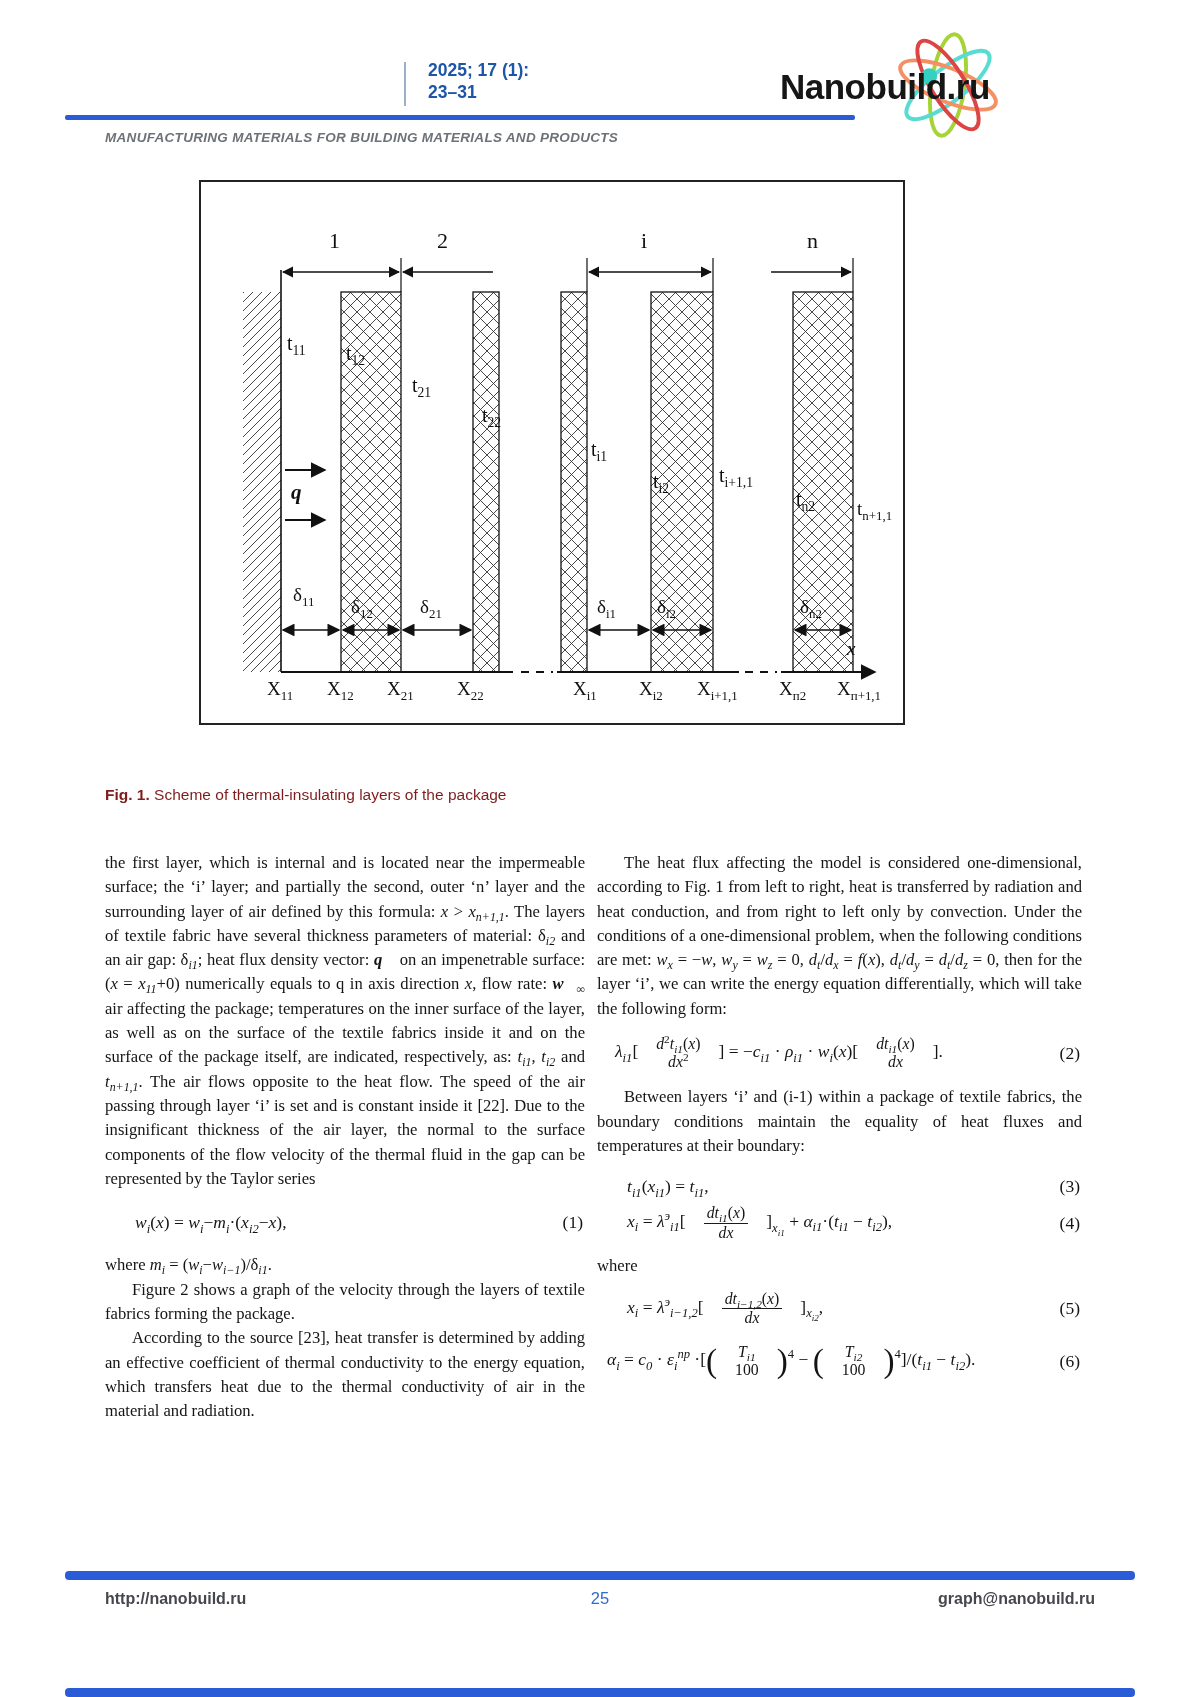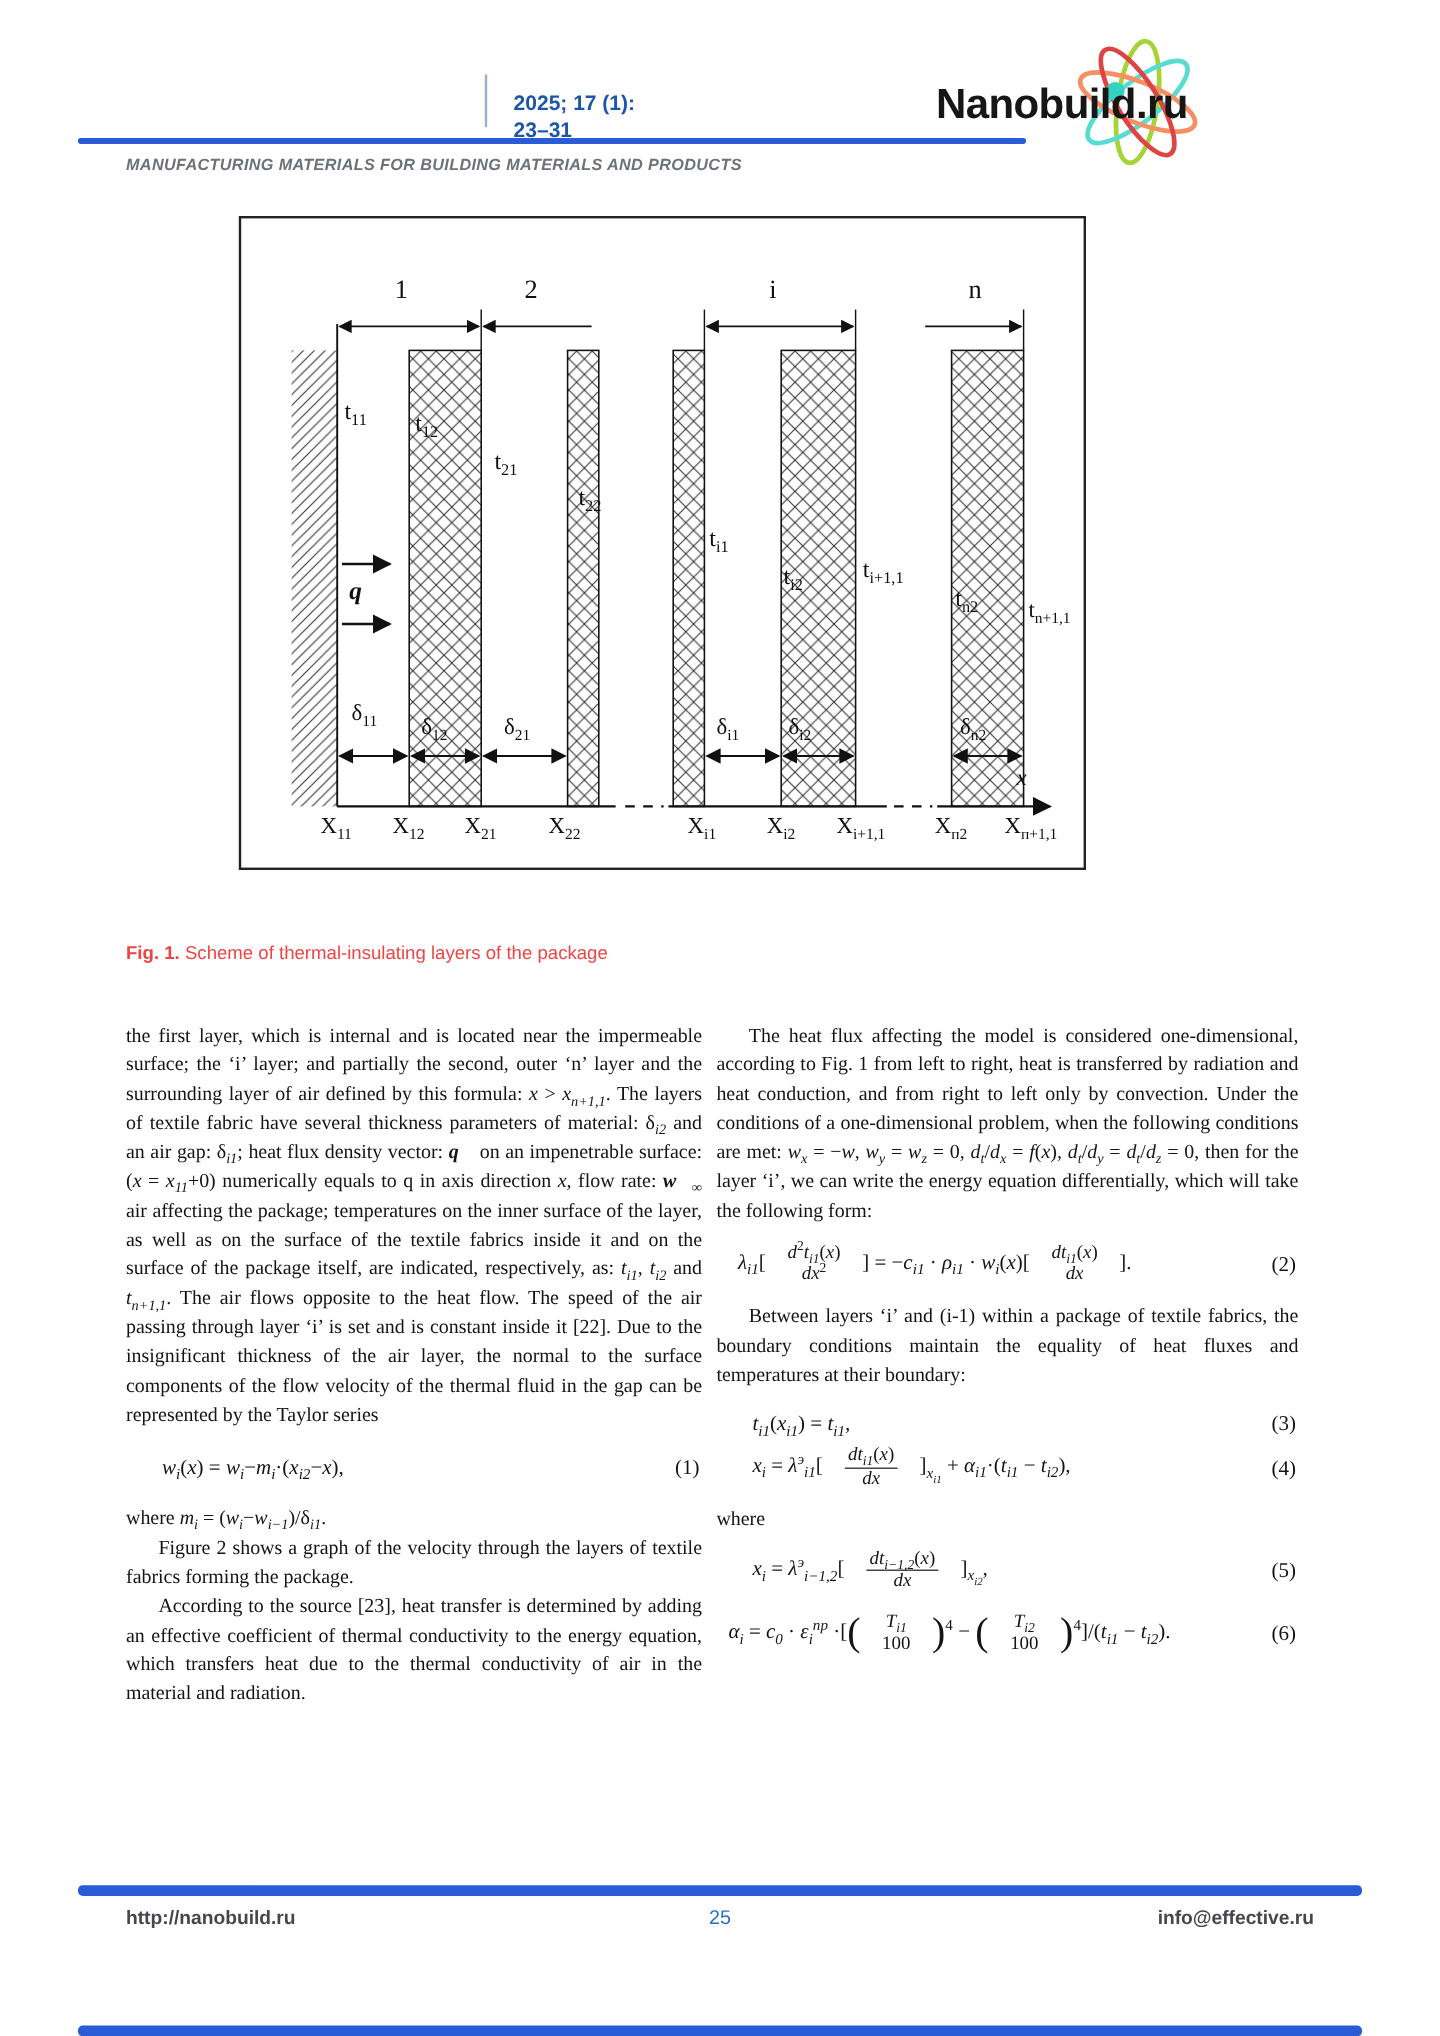--- a/index.html
+++ b/index.html
@@ -1,35 +1,35 @@
 <!DOCTYPE html>
 <html><head>
 <meta charset="utf-8">
 <style>
   html,body{margin:0;padding:0;background:#fff;}
   .page{position:relative;width:1200px;height:1697px;background:#fff;overflow:hidden;
         font-family:"Liberation Serif","DejaVu Serif",serif;color:#141414;}
   
   .jtitle{position:absolute;left:105px;top:60px;font:bold 17.5px/21.5px "Liberation Sans","DejaVu Sans",sans-serif;color:#1d55a8;letter-spacing:.2px;}
   .vdiv{position:absolute;left:404px;top:62px;width:2px;height:44px;background:#9db0c9;}
-  .issue{position:absolute;left:428px;top:60px;font:bold 17.5px/21.5px "Liberation Sans","DejaVu Sans",sans-serif;color:#1d55a8;margin-top:16px;}
+  .issue{position:absolute;left:428px;top:60px;font:bold 17.5px/21.5px "Liberation Sans","DejaVu Sans",sans-serif;color:#1d55a8;}
   .logo-text{position:absolute;left:780px;top:68px;font:bold 35px/38px "Liberation Sans","DejaVu Sans",sans-serif;color:#161616;letter-spacing:-0.5px;z-index:3;}
   .logo-icon{position:absolute;left:888px;top:26px;width:120px;height:118px;z-index:2;}
   .hrule{position:absolute;left:65px;top:115px;width:790px;height:5px;background:#2a5cd8;border-radius:2px;}
   .section{position:absolute;left:105px;top:130px;font:bold italic 13.5px "Liberation Sans","DejaVu Sans",sans-serif;color:#6d7278;letter-spacing:.3px;}
   
   .fig{position:absolute;left:199px;top:180px;width:706px;height:545px;border:2px solid #222;box-sizing:border-box;background:#fff;}
   .fig svg{position:absolute;left:0;top:0;}
   .flab{position:absolute;font:20px "Liberation Serif","DejaVu Serif",serif;color:#101010;white-space:nowrap;}
   .flab sub{font-size:0.68em;line-height:0;}
   .flab.sm{font-size:19px;}
   .flab.dim{font-size:22px;}
   .flab.q{font:bold italic 21px "Liberation Serif",serif;}
   .flab.ax{font:italic 19px "Liberation Serif",serif;}
-  .caption{position:absolute;left:105px;top:786px;font:15.5px "Liberation Sans","DejaVu Sans",sans-serif;color:#ef4444;}
+  .caption{position:absolute;left:105px;top:786px;font:15.5px "Liberation Sans","DejaVu Sans",sans-serif;color:#7f1d1d;}
   .caption b{font-weight:bold;}
   
   .cols{position:absolute;left:105px;top:851px;width:992px;display:flex;gap:12px;}
   .col{font-size:16.6px;line-height:24.3px;text-align:justify;}
   .col p{margin:0;}
   .ind{text-indent:27px;}
   .i{font-style:italic;}
   .bi{font-style:italic;font-weight:bold;}
   sub,sup{line-height:0;font-size:0.72em;}
   .eq{display:flex;align-items:center;font-size:17.5px;margin:19px 0;}
@@ -224,15 +224,15 @@
               <span class="fd">100</span>
             </span><span class="bigp">)</span><sup>4</sup>]/(<span class="i">t</span><sub class="i">i1</sub> − <span class="i">t</span><sub class="i">i2</sub>).</span>
         <span class="enum">(6)</span>
       </div>
     </div>
   </div>
 
   <div class="fbar" style="top:1571px"></div>
   <div class="furl">http://nanobuild.ru</div>
   <div class="fpage">25</div>
-  <div class="fmail">info@effective.ru</div>
+  <div class="fmail">graph@nanobuild.ru</div>
   <div class="fbar" style="top:1688px"></div>
 </div>
 
 </body></html>

